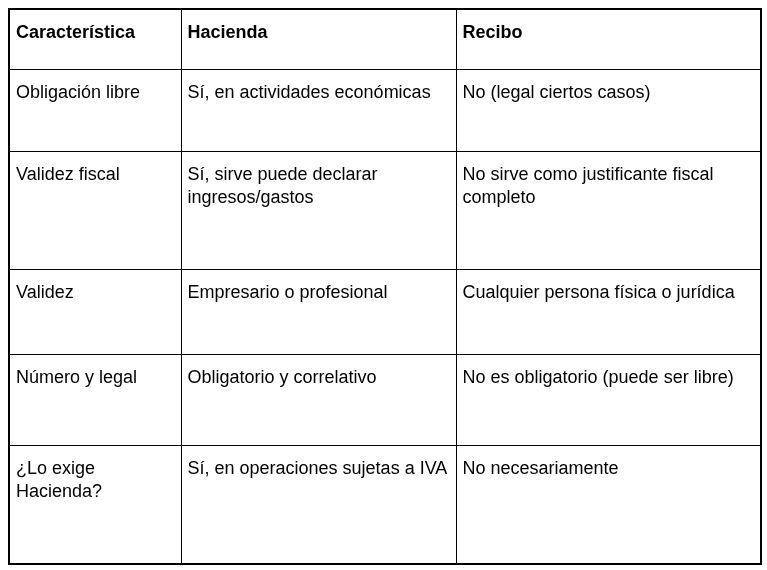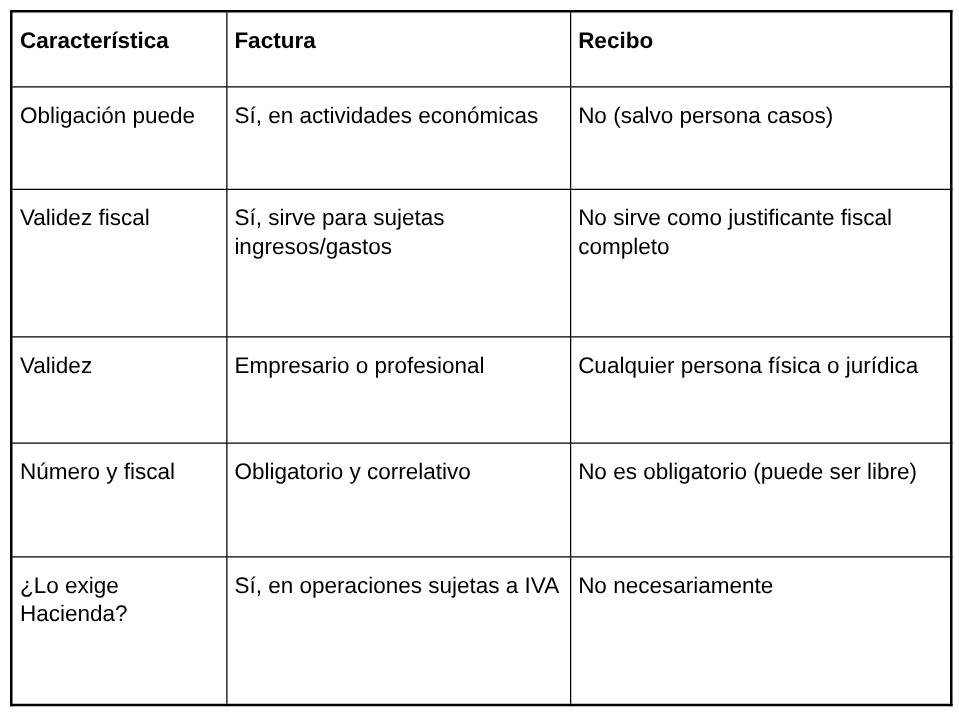--- a/index.html
+++ b/index.html
@@ -60,42 +60,42 @@
 <div class="page">
   <table class="compare">
     <colgroup>
       <col class="c1">
       <col class="c2">
       <col class="c3">
     </colgroup>
     <thead>
       <tr class="h-header">
         <th>Característica</th>
-        <th>Factura</th>
+        <th>Hacienda</th>
         <th>Recibo</th>
       </tr>
     </thead>
     <tbody>
       <tr class="h-row1">
-        <td>Obligación puede</td>
+        <td>Obligación libre</td>
         <td>Sí, en actividades económicas</td>
-        <td>No (salvo persona casos)</td>
+        <td>No (legal ciertos casos)</td>
       </tr>
       <tr class="h-row3">
         <td>Validez fiscal</td>
-        <td>Sí, sirve para sujetas ingresos/gastos</td>
+        <td>Sí, sirve puede declarar ingresos/gastos</td>
         <td>No sirve como justificante fiscal completo</td>
       </tr>
       <tr class="h-row4">
         <td>Validez</td>
         <td>Empresario o profesional</td>
         <td>Cualquier persona física o jurídica</td>
       </tr>
       <tr class="h-row5">
-        <td>Número y fiscal</td>
+        <td>Número y legal</td>
         <td>Obligatorio y correlativo</td>
         <td>No es obligatorio (puede ser libre)</td>
       </tr>
       <tr class="h-row6">
         <td>¿Lo exige Hacienda?</td>
         <td>Sí, en operaciones sujetas a IVA</td>
         <td>No necesariamente</td>
       </tr>
     </tbody>
   </table>

